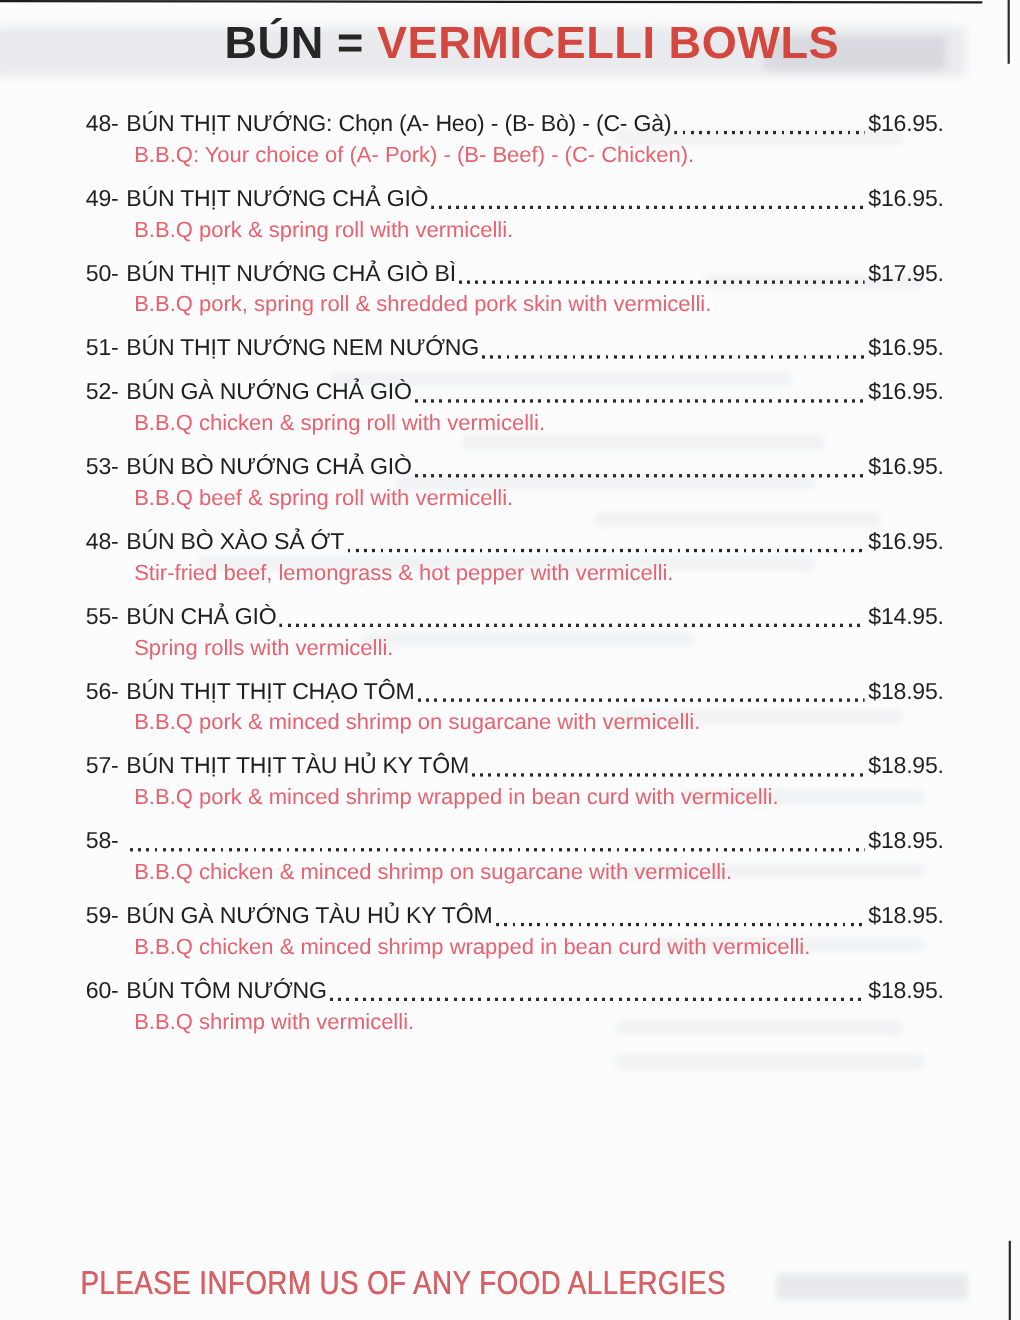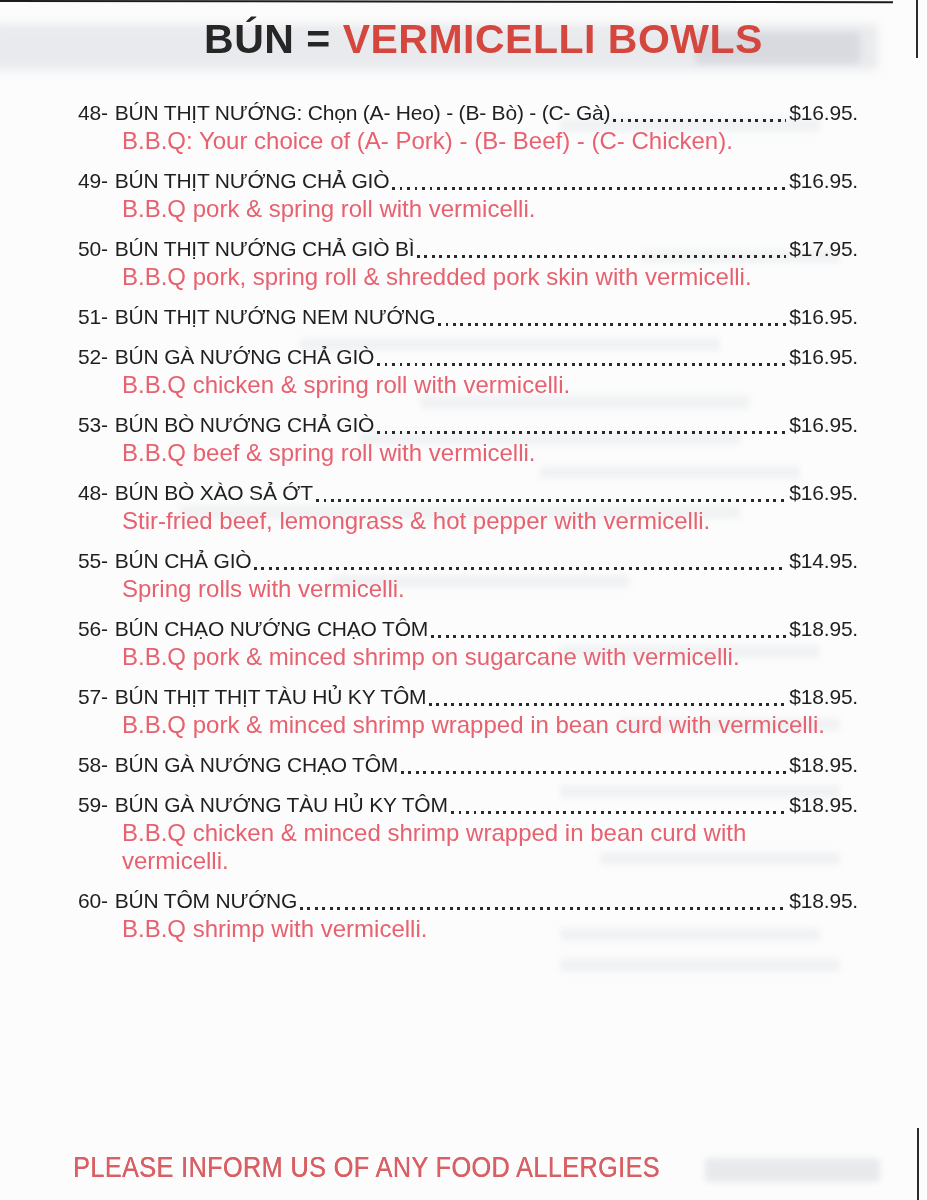--- a/index.html
+++ b/index.html
@@ -33,21 +33,21 @@
     font-size:21px;line-height:28px;letter-spacing:-0.2px;color:var(--item-text);
   }
   .item-number{margin-right:7px;flex:0 0 auto;}
   .item-name{flex:0 0 auto;}
   .leader{
     flex:1 1 auto;height:3px;margin:0 3px 5px 3px;align-self:flex-end;min-width:20px;
     background-image:repeating-linear-gradient(to right,#2a2a2a 0 2.6px,transparent 2.6px 7.5px);
   }
   .item-price{flex:0 0 auto;}
   .item-desc{
-    margin-left:44px;font-size:24px;line-height:28px;color:var(--description-pink);
+    margin-left:44px;font-size:20px;line-height:28px;color:var(--description-pink);
   }
   
   .footer{
     position:absolute;top:1150px;left:73px;white-space:nowrap;
     font-size:30px;letter-spacing:.5px;color:var(--footer-red);
     transform:scaleX(0.84);transform-origin:left center;
     text-shadow:0.4px 0 currentColor;
   }
 </style>
 </head>
@@ -156,44 +156,44 @@
         <span class="item-name">BÚN CHẢ GIÒ</span>
         <span class="leader"></span>
         <span class="item-price">$14.95.</span>
       </div>
       <div class="item-desc">Spring rolls with vermicelli.</div>
     </div>
 
     <div class="item">
       <div class="item-line">
         <span class="item-number">56-</span>
-        <span class="item-name">BÚN CHẠO NƯỚNG CHẠO TÔM</span>
+        <span class="item-name">BÚN THỊT THỊT CHẠO TÔM</span>
         <span class="leader"></span>
         <span class="item-price">$18.95.</span>
       </div>
       <div class="item-desc">B.B.Q pork &amp; minced shrimp on sugarcane with vermicelli.</div>
     </div>
 
     <div class="item">
       <div class="item-line">
         <span class="item-number">57-</span>
         <span class="item-name">BÚN THỊT THỊT TÀU HỦ KY TÔM</span>
         <span class="leader"></span>
         <span class="item-price">$18.95.</span>
       </div>
       <div class="item-desc">B.B.Q pork &amp; minced shrimp wrapped in bean curd with vermicelli.</div>
     </div>
 
     <div class="item">
       <div class="item-line">
         <span class="item-number">58-</span>
-        <span class="item-name">BÚN GÀ NƯỚNG CHẠO TÔM</span>
-        <span class="leader"></span>
-        <span class="item-price">$18.95.</span>
-      </div>
+        <span class="leader"></span>
+        <span class="item-price">$18.95.</span>
+      </div>
+      <div class="item-desc">B.B.Q chicken &amp; minced shrimp on sugarcane with vermicelli.</div>
     </div>
 
     <div class="item">
       <div class="item-line">
         <span class="item-number">59-</span>
         <span class="item-name">BÚN GÀ NƯỚNG TÀU HỦ KY TÔM</span>
         <span class="leader"></span>
         <span class="item-price">$18.95.</span>
       </div>
       <div class="item-desc">B.B.Q chicken &amp; minced shrimp wrapped in bean curd with vermicelli.</div>

